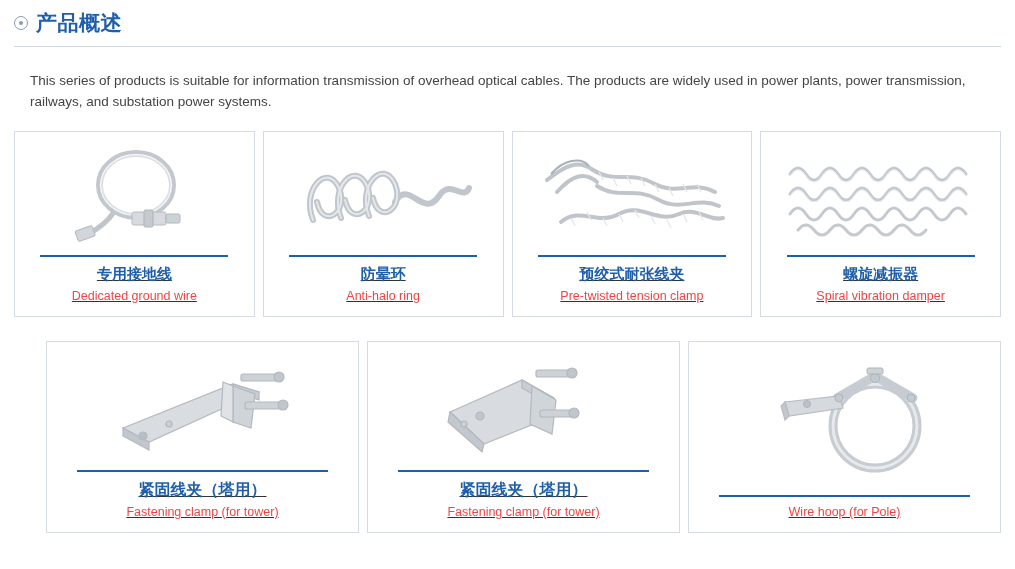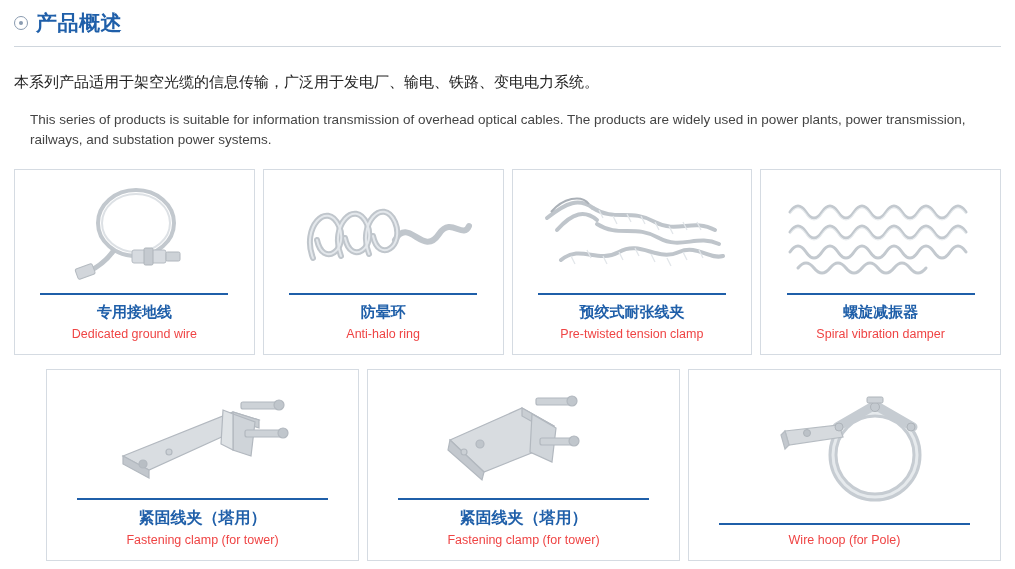--- a/index.html
+++ b/index.html
@@ -84,23 +84,24 @@
     line-height: 1.55;
     margin: 16px;
     max-width: 990px;
   }
 
   
   .grid {
     display: flex;
     gap: 8px;
     margin-top: 18px;
+    text-decoration: underline;
   }
   .grid-row-2 {
-    margin-top: 14px;
+    margin-top: 24px;
     padding-left: 32px;
   }
   .card {
     border: 1px solid #d5dbe2;
     background: #ffffff;
     flex: 1 1 0;
     display: flex;
     flex-direction: column;
     align-items: center;
     padding: 10px 10px 12px 10px;
@@ -146,21 +147,20 @@
 
 <div class="page">
 
   <div class="header">
     <span class="bullet-icon"></span>
     <span class="title-cn">产品概述</span>
   </div>
   <div class="header-rule"></div>
 
   <div class="intro">
-    <p class="intro-cn">本系列产品适用于架空光缆的信息传输，广泛用于发电厂、输电、铁路、变电电力系统。</p>
     <p class="intro-en">This series of products is suitable for information transmission of overhead optical cables. The products are widely used in power plants, power transmission, railways, and substation power systems.</p>
   </div>
 
   <div class="grid grid-row-1">
 
     <div class="card">
       <div class="card-figure">
         <svg width="180" height="115" viewBox="0 0 180 115">
           <g fill="none" stroke="#b9bfc6" stroke-width="3">
             <ellipse cx="92" cy="45" rx="38" ry="33" stroke="#c2c8ce" stroke-width="4"></ellipse>

